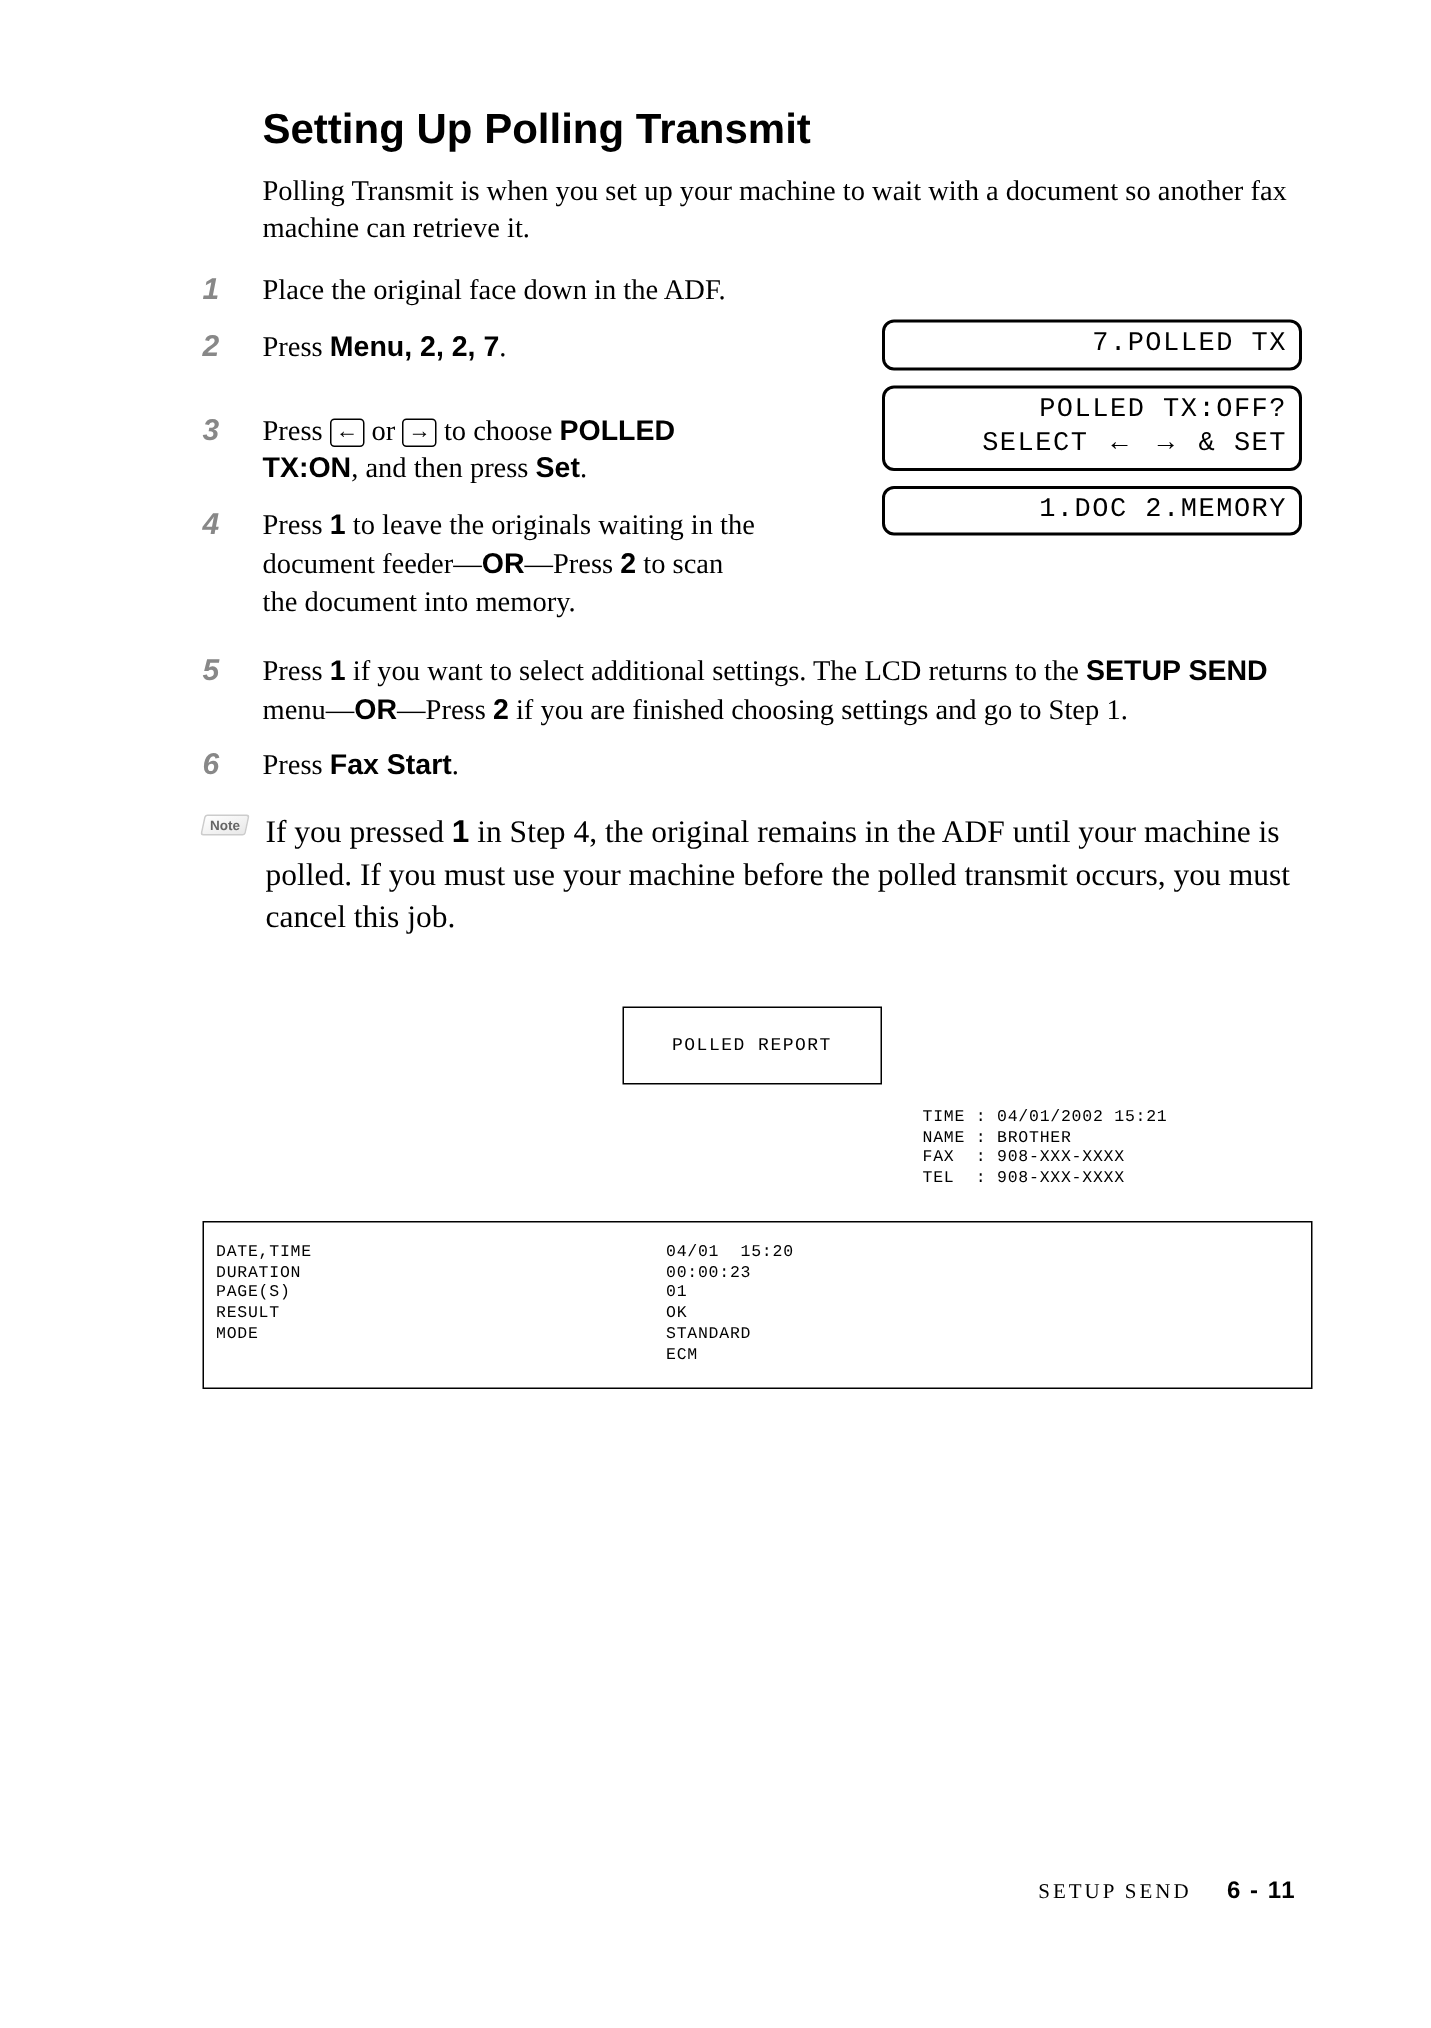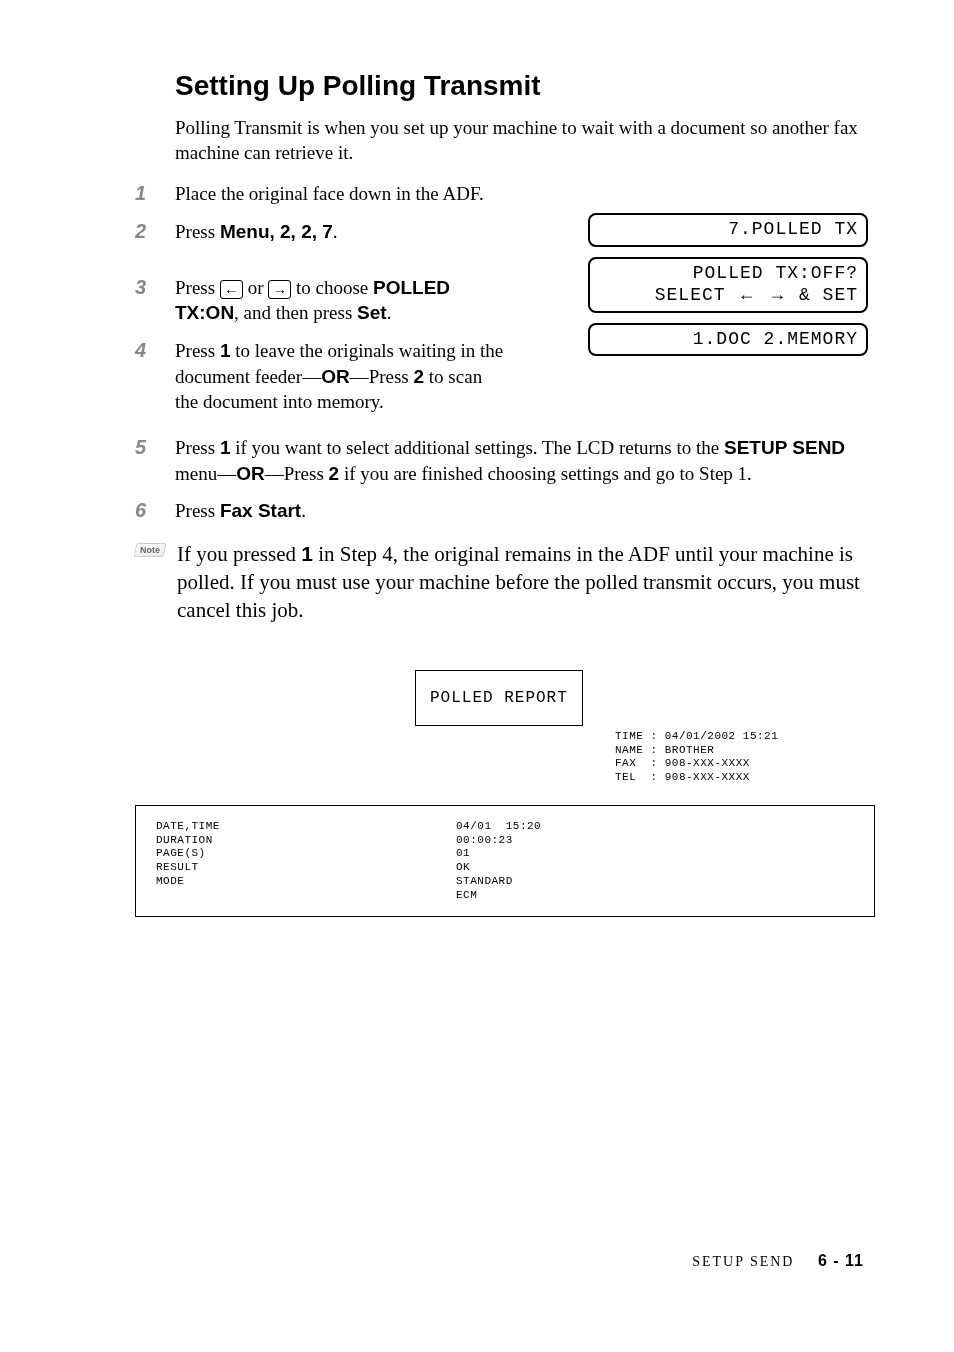--- a/index.html
+++ b/index.html
@@ -122,41 +122,41 @@
       line-height: 1.35;
       max-width: 700px;
     }
     .report-area {
       margin-top: 45px;
       margin-left: 55px;
       width: 740px;
     }
     .report-title-box {
       border: 1.5px solid #000;
-      padding: 18px 14px;
-      font-family: 'Courier New', monospace;
-      font-size: 16px;
+      padding: 18px 32px;
+      font-family: 'Courier New', monospace;
+      font-size: 12px;
       letter-spacing: 1px;
       display: inline-block;
       margin-left: 280px;
     }
     .report-meta {
       font-family: 'Courier New', monospace;
       font-size: 11px;
       letter-spacing: 0.5px;
       text-align: left;
       margin-left: 480px;
-      margin-top: 4px;
+      margin-top: 16px;
       line-height: 1.25;
       white-space: pre;
     }
     .report-table {
       border: 1.5px solid #000;
       margin-top: 20px;
-      padding: 14px 20px;
+      padding: 14px 8px;
       font-family: 'Courier New', monospace;
       font-size: 11px;
       letter-spacing: 0.5px;
       display: flex;
       line-height: 1.25;
     }
     .report-col1 {
       width: 300px;
       white-space: pre;
     }

